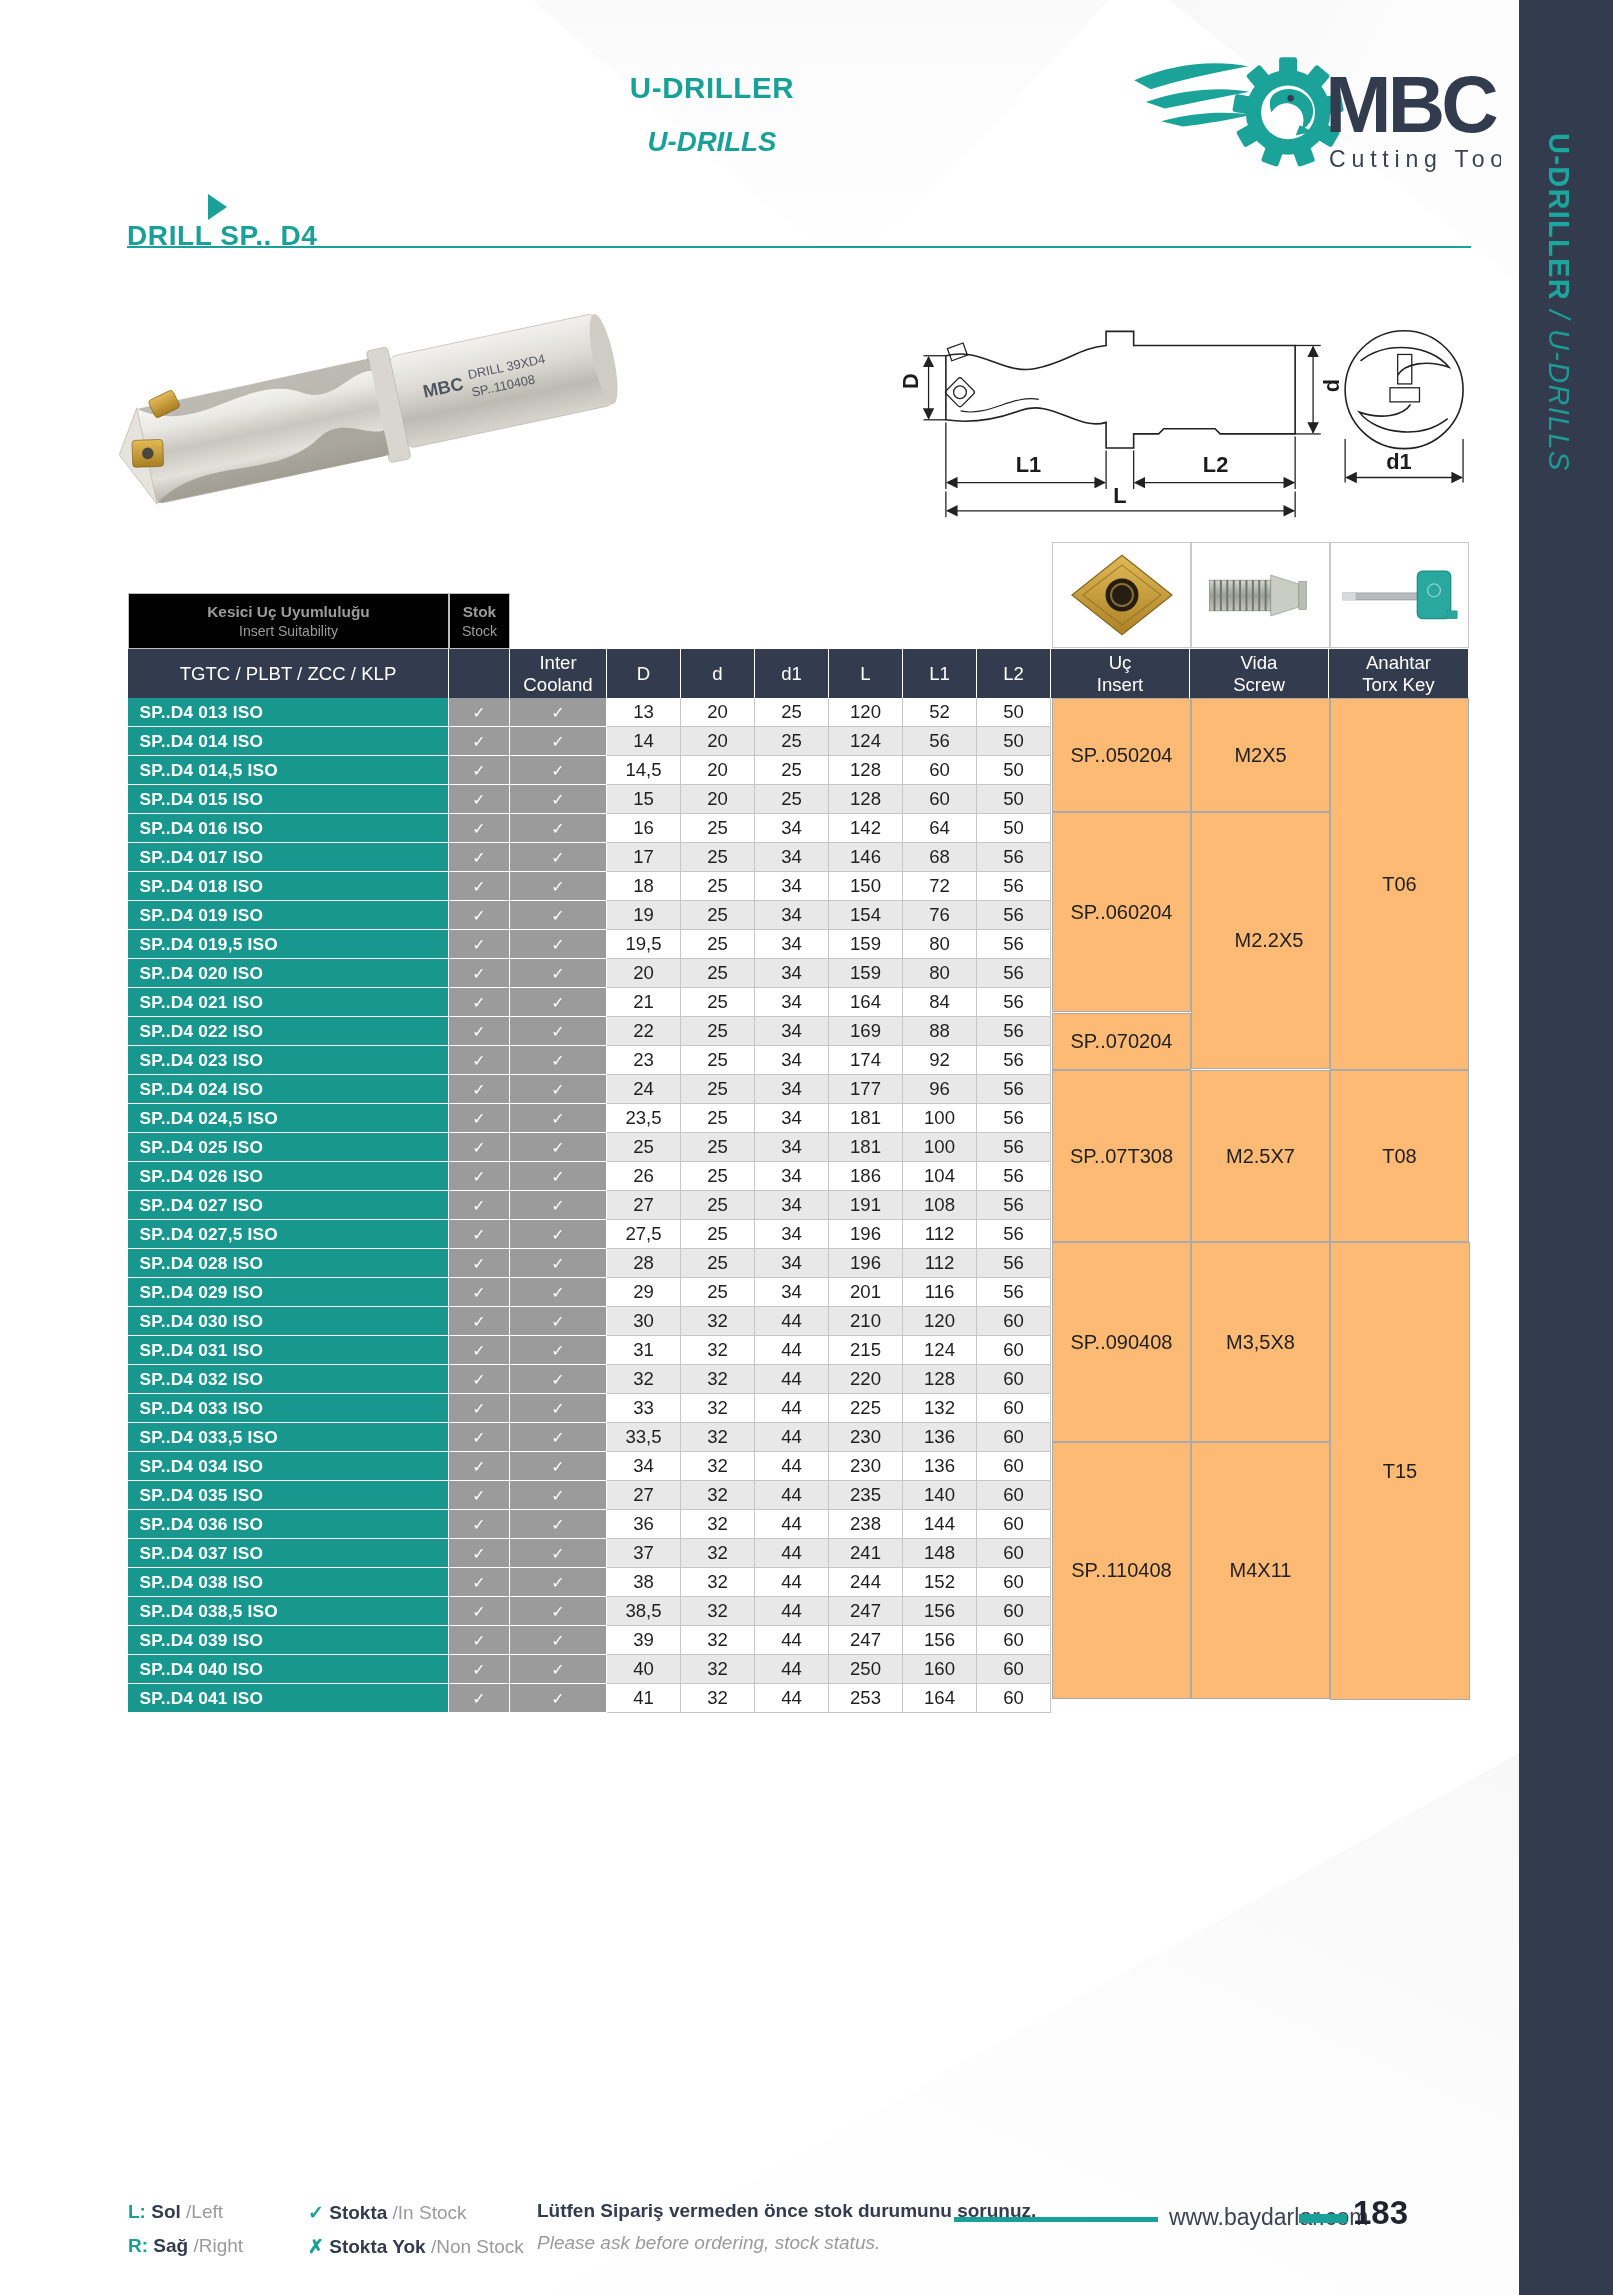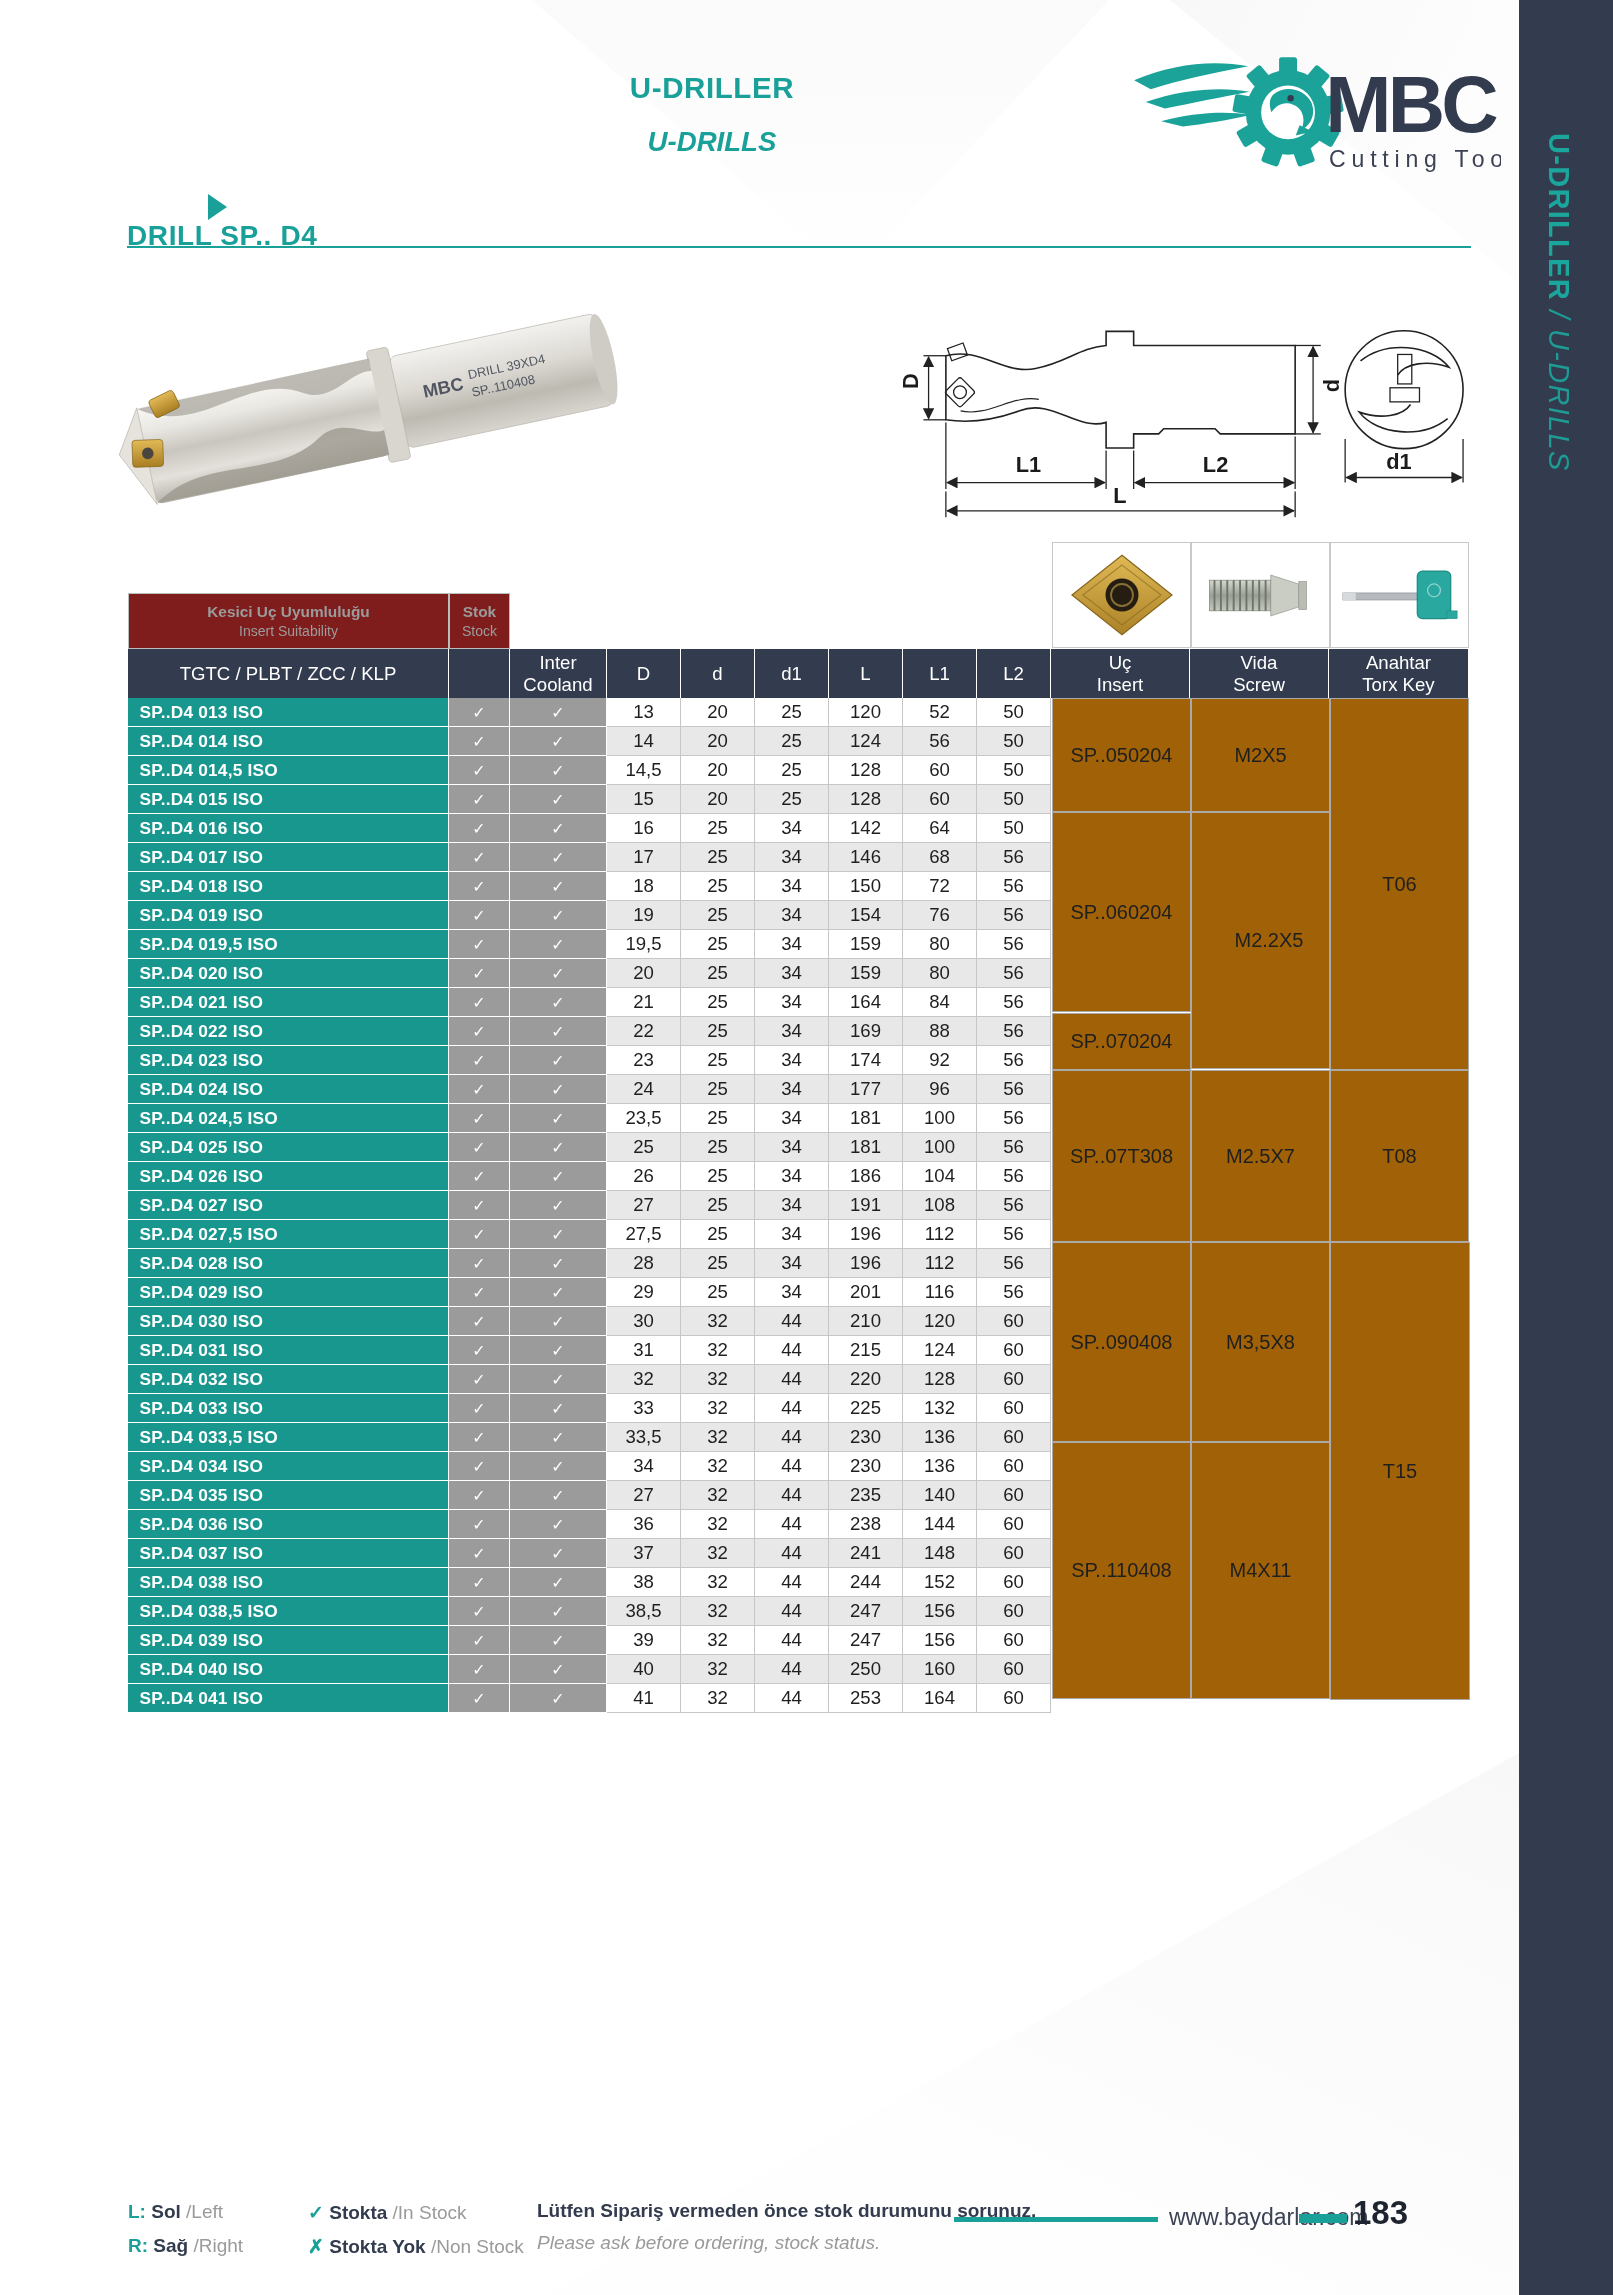--- a/index.html
+++ b/index.html
@@ -25,39 +25,39 @@
   .side-text .i { font-style:italic; font-weight:300; opacity:.9; }
 
   .section-head { position:absolute; left:127px; top:194px; display:flex; align-items:center;flex-direction:column; }
   .tri { width:0; height:0; border-left:19px solid #18a099; border-top:13px solid transparent; border-bottom:13px solid transparent; margin-right:10.3px; }
   .section-head .txt { font-size:28px; font-weight:800; color:#18a099; letter-spacing:0.6px; }
   .section-rule { position:absolute; left:127px; top:246px; width:1344px; height:1.9px; background:#18a099; }
 
   
   .table-wrap { position:absolute; left:128px; top:542px; width:1340px; height:1161px; }
   .imgbox { position:absolute; top:0; height:106px; width:139px; background:#fff; border:0.6px solid #c9c9c9; display:flex; align-items:center; justify-content:center; }
-  .prebox { position:absolute; top:51px; height:56px; background:#7f1d1d; border:0.6px solid #bdbdbd; color:#9b9b9b; display:flex; flex-direction:column; align-items:center; justify-content:center; text-align:center; }
+  .prebox { position:absolute; top:51px; height:56px; background:#000000; border:0.6px solid #bdbdbd; color:#9b9b9b; display:flex; flex-direction:column; align-items:center; justify-content:center; text-align:center; }
   .prebox .l1 { font-size:15.4px; font-weight:700; }
   .prebox .l2 { font-size:14px; font-weight:400; margin-top:2.6px; }
 
   .head-grid { position:absolute; left:0; top:107px; width:1340px; height:49px; display:grid;
                grid-template-columns:321px 61px 97px repeat(6,74px) repeat(3,139px); }
   .hcell { background:#333b4e; color:#fff; display:flex; flex-direction:column; align-items:center; justify-content:center; font-size:18.6px; border-right:1.3px solid #fff; line-height:1.15; }
   .hcell:last-child { border-right:none; }
 
   .body-grid { position:absolute; left:0; top:156px; width:924px; display:grid;
                grid-template-columns:321px 61px 97px repeat(6,74px); grid-auto-rows:29px; }
   .c { display:flex; align-items:center; justify-content:center; }
   .name-c { justify-content:flex-start; padding-left:11.5px; background:#18978f; color:#fff; font-weight:700; font-size:17.3px; border-right:1.9px solid #fff; border-bottom:1.9px solid #fff; letter-spacing:0.2px; }
   .chk-c  { background:#9b9b9b; color:#fff; font-size:16px; border-right:1.9px solid #fff; border-bottom:1.9px solid #fff; }
   .num-c  { background:#fff; border-right:0.6px solid #c6c6c6; border-bottom:0.6px solid #c6c6c6; font-size:18.6px; color:#1f1f1f; }
   .num-c.alt { background:#e8e8e8; }
 
   .merged-overlay { position:absolute; left:924px; top:156px; width:417px; height:1001px; }
-  .merged { position:absolute; background:#a16207; border:0.6px solid #aaaaaa; display:flex; align-items:center; justify-content:center; font-size:20px; color:#1f1f1f; }
+  .merged { position:absolute; background:#fdba74; border:0.6px solid #aaaaaa; display:flex; align-items:center; justify-content:center; font-size:20px; color:#1f1f1f; }
 
   
   .foot { position:absolute; font-size:19px; }
   .foot .key { color:#18a099; font-weight:800; }
   .foot .tr  { color:#333b4e; font-weight:700; }
   .foot .en  { color:#9a9a9a; font-weight:300; }
   .note-tr { position:absolute; left:537px; top:2200px; font-size:19px; font-weight:700; color:#333b4e; }
   .note-en { position:absolute; left:537px; top:2232px; font-size:19px; font-style:italic; color:#9a9a9a; }
   .thin-teal { position:absolute; left:954px; top:2217px; width:204px; height:4.5px; background:#18a099; }
   .site { position:absolute; left:1169px; top:2204px; font-size:23px; color:#3a4254; }

